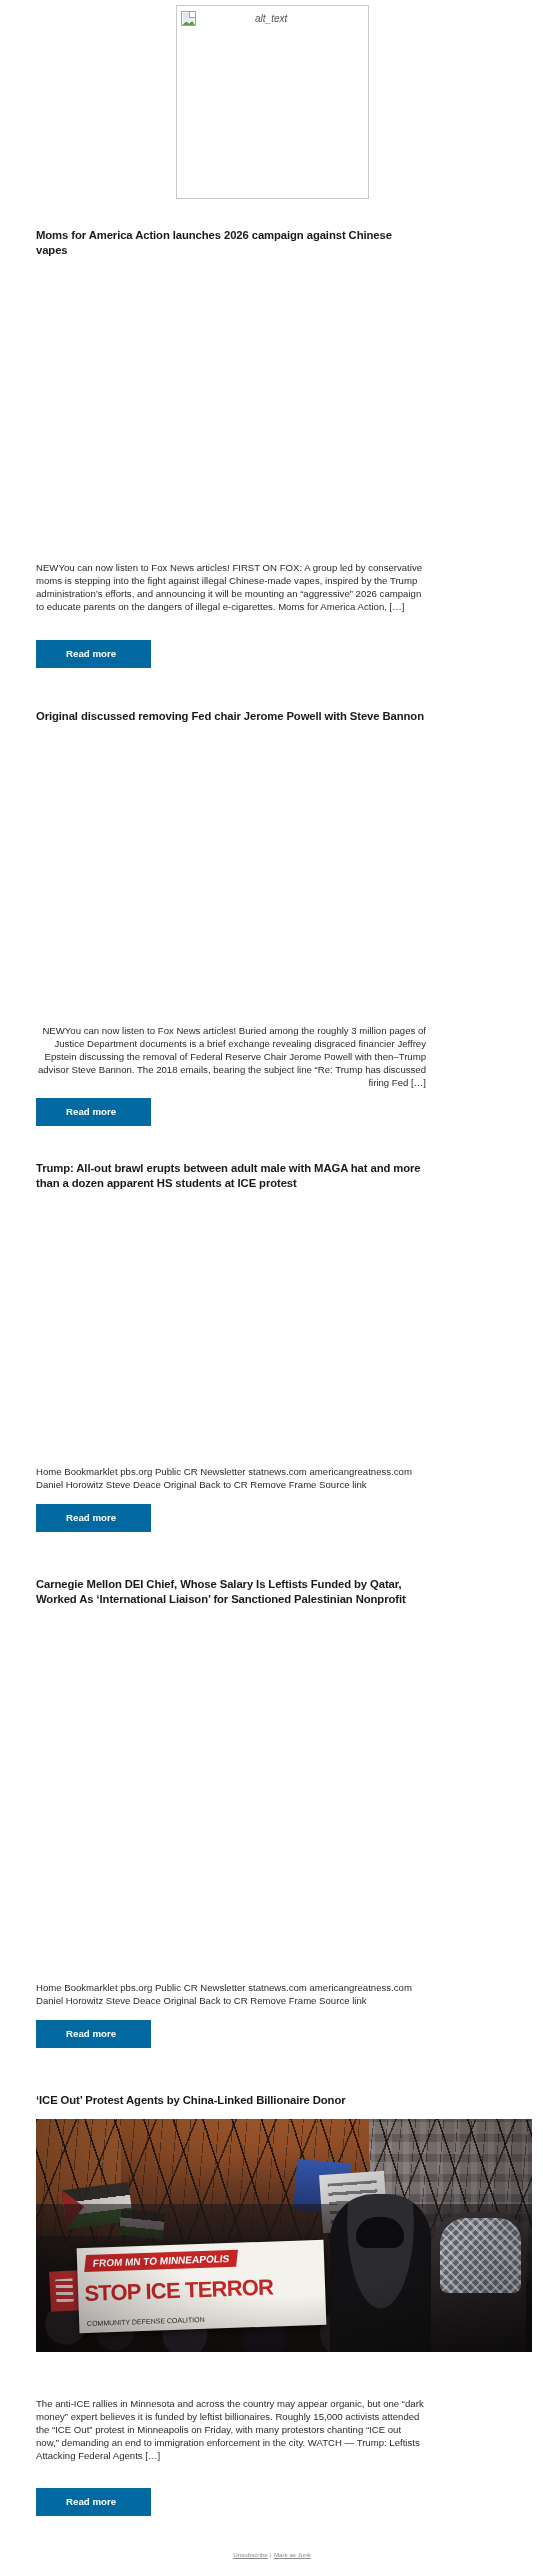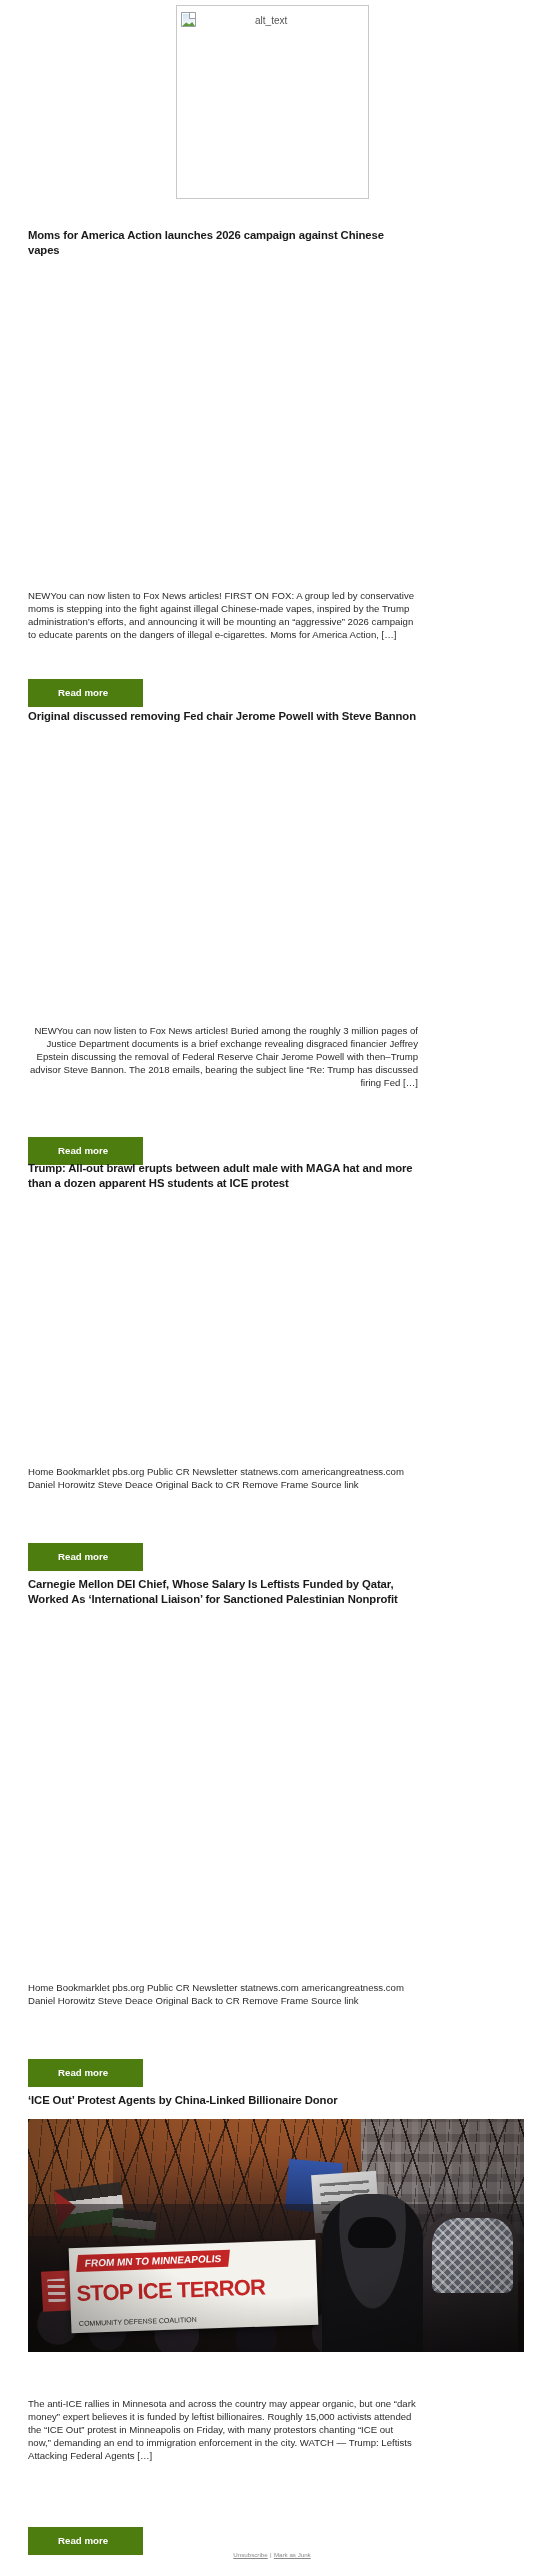--- a/index.html
+++ b/index.html
@@ -28,23 +28,24 @@
     left: 176px;
     top: 5.4px;
     width: 193px;
     height: 194px;
     border: 0.8px solid #c8c8c8;
     background: #ffffff;
     box-sizing: border-box;
   }
   .hero-broken .brk-row {
     display: flex;
-    align-items: flex-end;
+    align-items: center;
     padding: 3.9px 4.7px 0 3.9px;
     height: 17px;
+    font-style: italic;
   }
   .brk-icon {
     width: 13.2px;
     height: 13.2px;
     flex: 0 0 13.2px;
     position: relative;
     border: 0.8px solid #9aa0a6;
     border-radius: 0.8px;
     background: #fdfdfd;
     overflow: hidden;
@@ -76,21 +77,21 @@
     font-size: 10px;
     line-height: 13.2px;
     color: #555555;
     font-family: "Liberation Sans", sans-serif;
     padding-right: 17px;
   }
 
   
   .article {
     position: absolute;
-    left: 4px;
+    left: 12px;
     width: 436px;
   }
   .headline {
     margin: 0;
     padding: 0 22px 0 24px;
     font-size: 11.3px;
     line-height: 14.8px;
     font-weight: bold;
     color: #1a1a1a;
     letter-spacing: -0.1px;
@@ -98,36 +99,35 @@
   .body-text {
     margin: 0;
     padding: 0 22px 0 24px;
     font-size: 9.6px;
     line-height: 13px;
     color: #2b2b2b;
   }
   .read-more {
     display: inline-block;
     margin-left: 24px;
-    background: #4d7c0f;
+    background: #0369a1;
     color: #ffffff;
     font-size: 9.7px;
     font-weight: bold;
     line-height: 1;
     padding: 9.3px 0 9.3px 0;
     width: 115px;
     text-align: left;
     text-indent: 30px;
     border: none;
     border-radius: 0;
     font-family: "Liberation Sans", sans-serif;
     cursor: pointer;
     box-sizing: border-box;
     height: 28px;
-    margin-top: 39px;
   }
 
   
   .photo {
     position: relative;
     margin: 0 0 0 24px;
     width: 496px;
     height: 233px;
     overflow: hidden;
     background: #1d1a1c;
@@ -317,21 +317,21 @@
         <span class="hill"></span>
         <span class="fold"></span>
       </span>
       <span class="brk-alt">alt_text</span>
     </div>
   </div>
 
   <div class="article" style="top:228px;">
     <h2 class="headline">Moms for America Action launches 2026 campaign against Chinese vapes</h2>
   </div>
-  <div class="article" style="top:561px;margin-top:28px;">
+  <div class="article" style="top:561px;">
     <p class="body-text">NEWYou can now listen to Fox News articles! FIRST ON FOX: A group led by conservative moms is stepping into the fight against illegal Chinese-made vapes, inspired by the Trump administration’s efforts, and announcing it will be mounting an “aggressive” 2026 campaign to educate parents on the dangers of illegal e-cigarettes.  Moms for America Action, […]</p>
   </div>
   <div class="article" style="top:640px;">
     <button class="read-more">Read more</button>
   </div>
 
   <div class="article" style="top:709px;">
     <h2 class="headline">Original discussed removing Fed chair Jerome Powell with Steve Bannon</h2>
   </div>
   <div class="article" style="top:1024px;text-align:right;">

